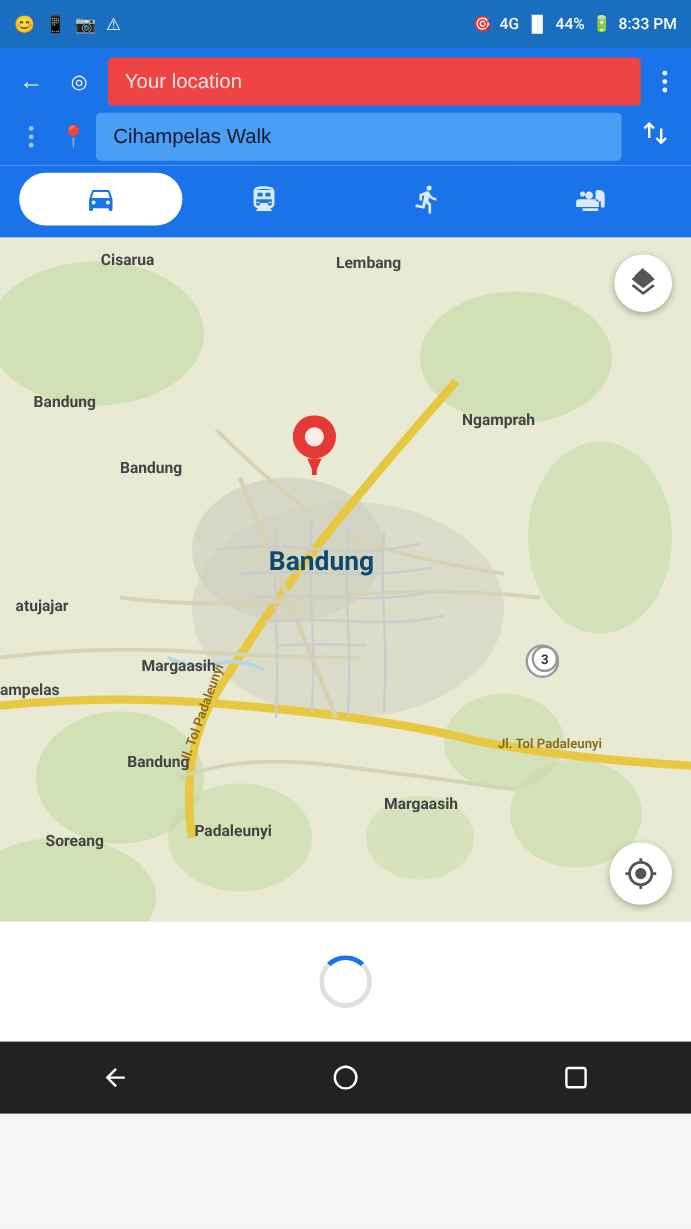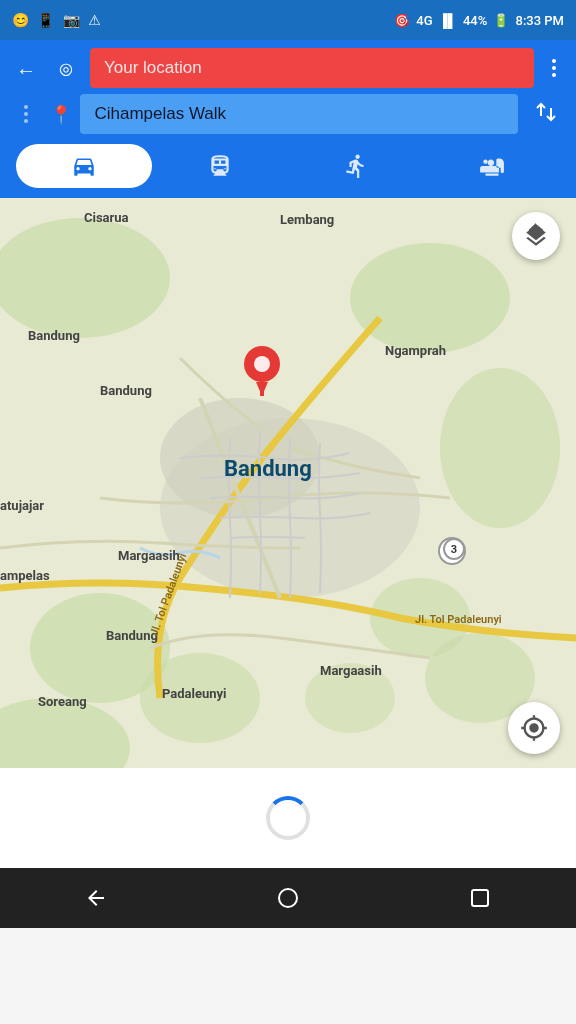--- a/index.html
+++ b/index.html
@@ -376,21 +376,21 @@
   <span class="map-label" style="top:12px; left:84px;">Cisarua</span>
   <span class="map-label" style="top:130px; left:28px;">Bandung</span>
   <span class="map-label" style="top:185px; left:100px;">Bandung</span>
   <span class="map-label" style="top:145px; left:385px;">Ngamprah</span>
   <span class="map-label bold" style="top:258px; left:224px;">Bandung</span>
   <span class="map-label" style="top:350px; left:118px;">Margaasih</span>
   <span class="map-label" style="top:430px; left:106px;">Bandung</span>
   <span class="map-label" style="top:496px; left:38px;">Soreang</span>
   <span class="map-label" style="top:488px; left:162px;">Padaleunyi</span>
   <span class="map-label" style="top:465px; left:320px;">Margaasih</span>
-  <span class="map-label" style="top:300px; left:0px;">atujajar</span>
+  <span class="map-label" style="top:300px; left:0px;padding-left:13px;">atujajar</span>
   <span class="map-label" style="top:370px; left:0px;">ampelas</span>
 
   
   <span class="map-label" style="top:390px; left:125px; color:#8B6914; font-size:11px; font-weight:600; transform: rotate(-70deg); transform-origin: center center; display:inline-block;">Jl. Tol Padaleunyi</span>
   <span class="map-label" style="top:415px; left:415px; color:#8B6914; font-size:11px; font-weight:600;">Jl. Tol Padaleunyi</span>
 
   
   <div style="position:absolute; top:340px; left:443px; width:22px; height:22px; border-radius:50%; background:white; border:2px solid #999; display:flex; align-items:center; justify-content:center; font-size:11px; font-weight:700; color:#333;">3</div>
 
   

